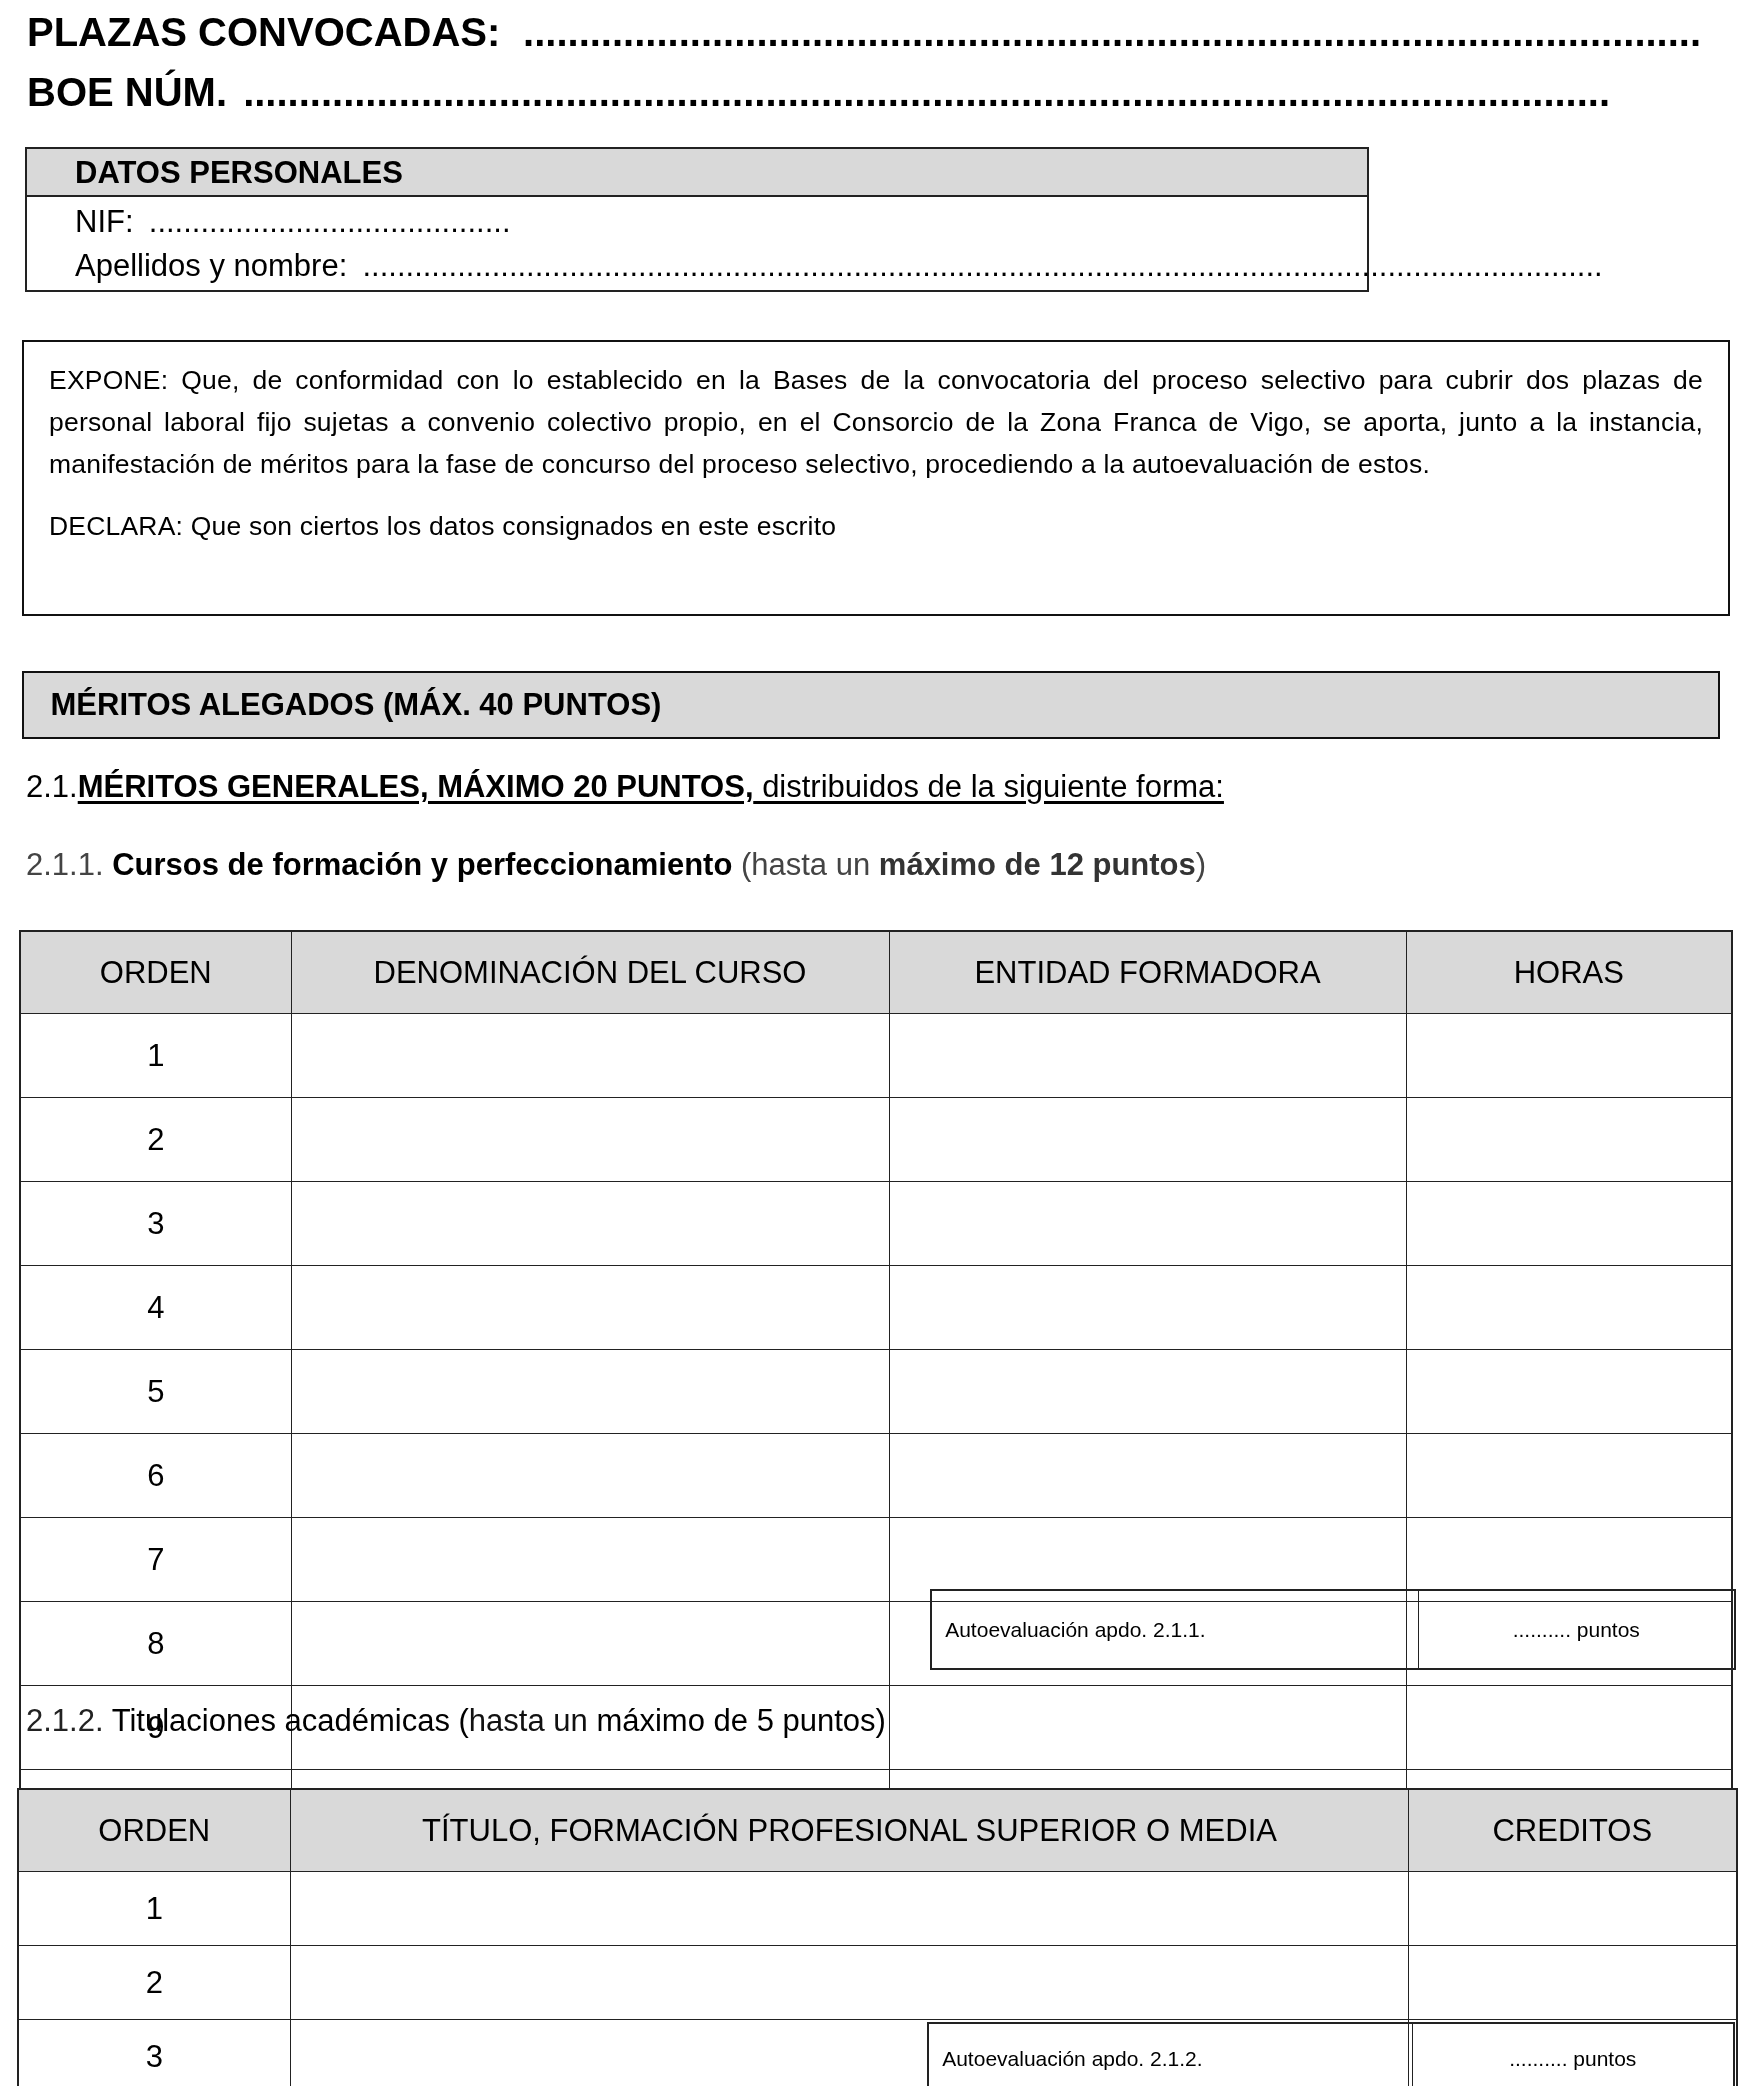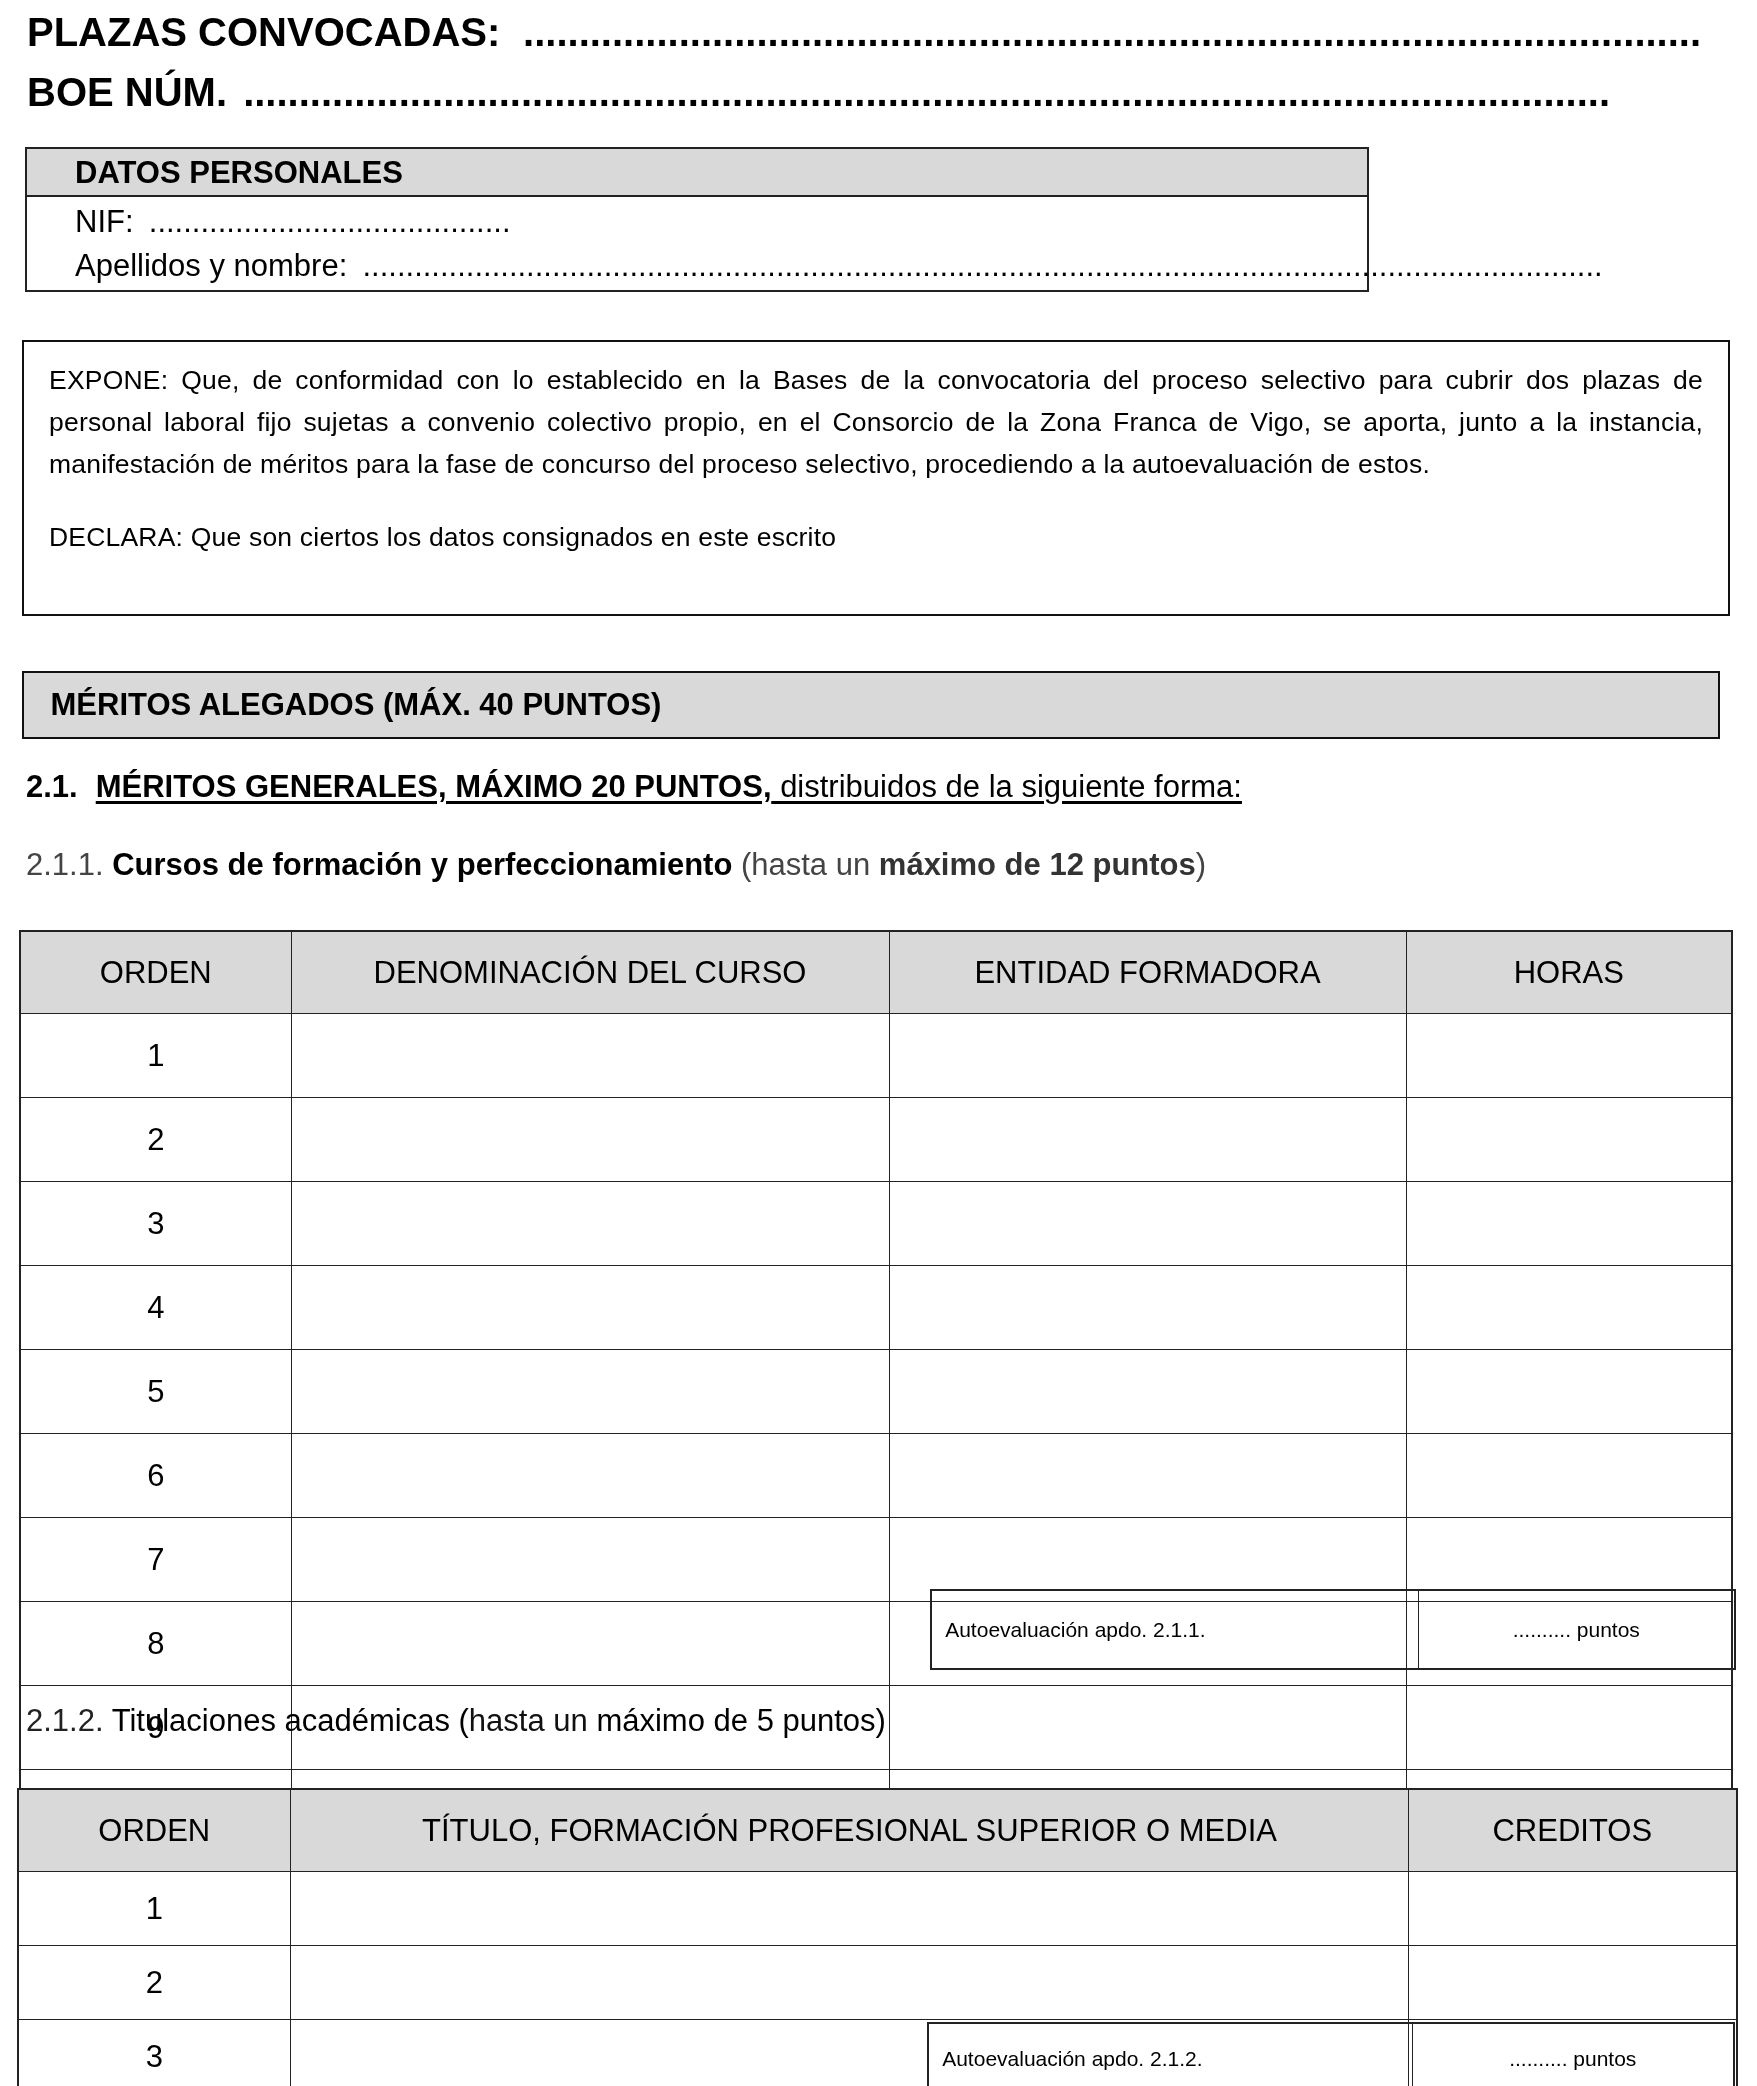--- a/index.html
+++ b/index.html
@@ -31,31 +31,31 @@
     .box-expone {
       left: 22px; top: 340px; width: 1708px; height: 276px;
       border: 2.5px solid #111; box-sizing: border-box;
       padding: 16.5px 25px 0 25px;
       font-family: "DejaVu Sans", sans-serif;
     }
     .box-expone p {
       margin: 0; font-size: 26.5px; line-height: 42px; text-align: justify;
       font-family: "Liberation Sans", sans-serif; letter-spacing: 0.2px;
     }
-    .box-expone p.declara { margin-top: 31px; }
+    .box-expone p.declara { margin-top: 20px; }
 
     
     .box-meritos {
       left: 22px; top: 671px; width: 1698px; height: 68px;
       border: 2.5px solid #111; box-sizing: border-box; background: #d9d9d9;
       font-weight: bold; font-size: 31px; line-height: 63px; padding-left: 26.5px;
     }
 
     .sec-21 { left: 26px; top: 769px; font-size: 31px; white-space: nowrap; }
-    .sec-21 .num { font-weight: bold; margin-right: 18px; }
+    .sec-21 .num { font-weight: normal; }
     .sec-21 .u { text-decoration: underline; text-underline-offset: 4.1px; }
     .sec-21 .b { font-weight: bold; }
 
     .sec-211 { left: 26px; top: 847px; font-size: 31px; white-space: nowrap; color: #444; }
     .sec-211 .b { font-weight: bold; color: #000; }
     .sec-211 .b2 { font-weight: bold; color: #333; }
 
     .sec-212 { left: 26px; top: 1703px; font-size: 31px; white-space: nowrap; color: #111; }
     .sec-212 .num { color: #222; }
     .sec-212 .b { font-weight: normal; color: #000; }

